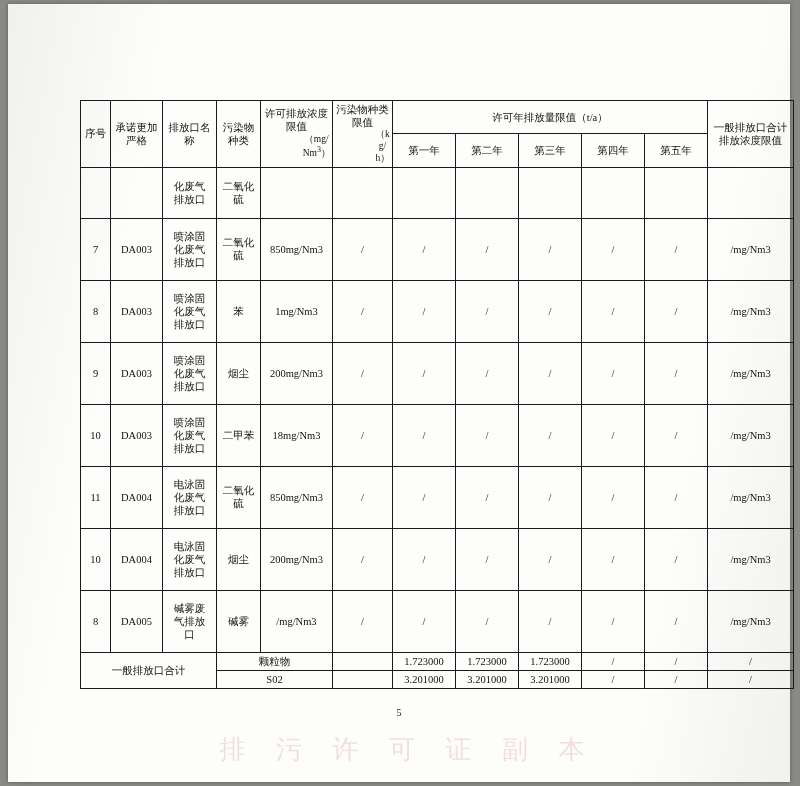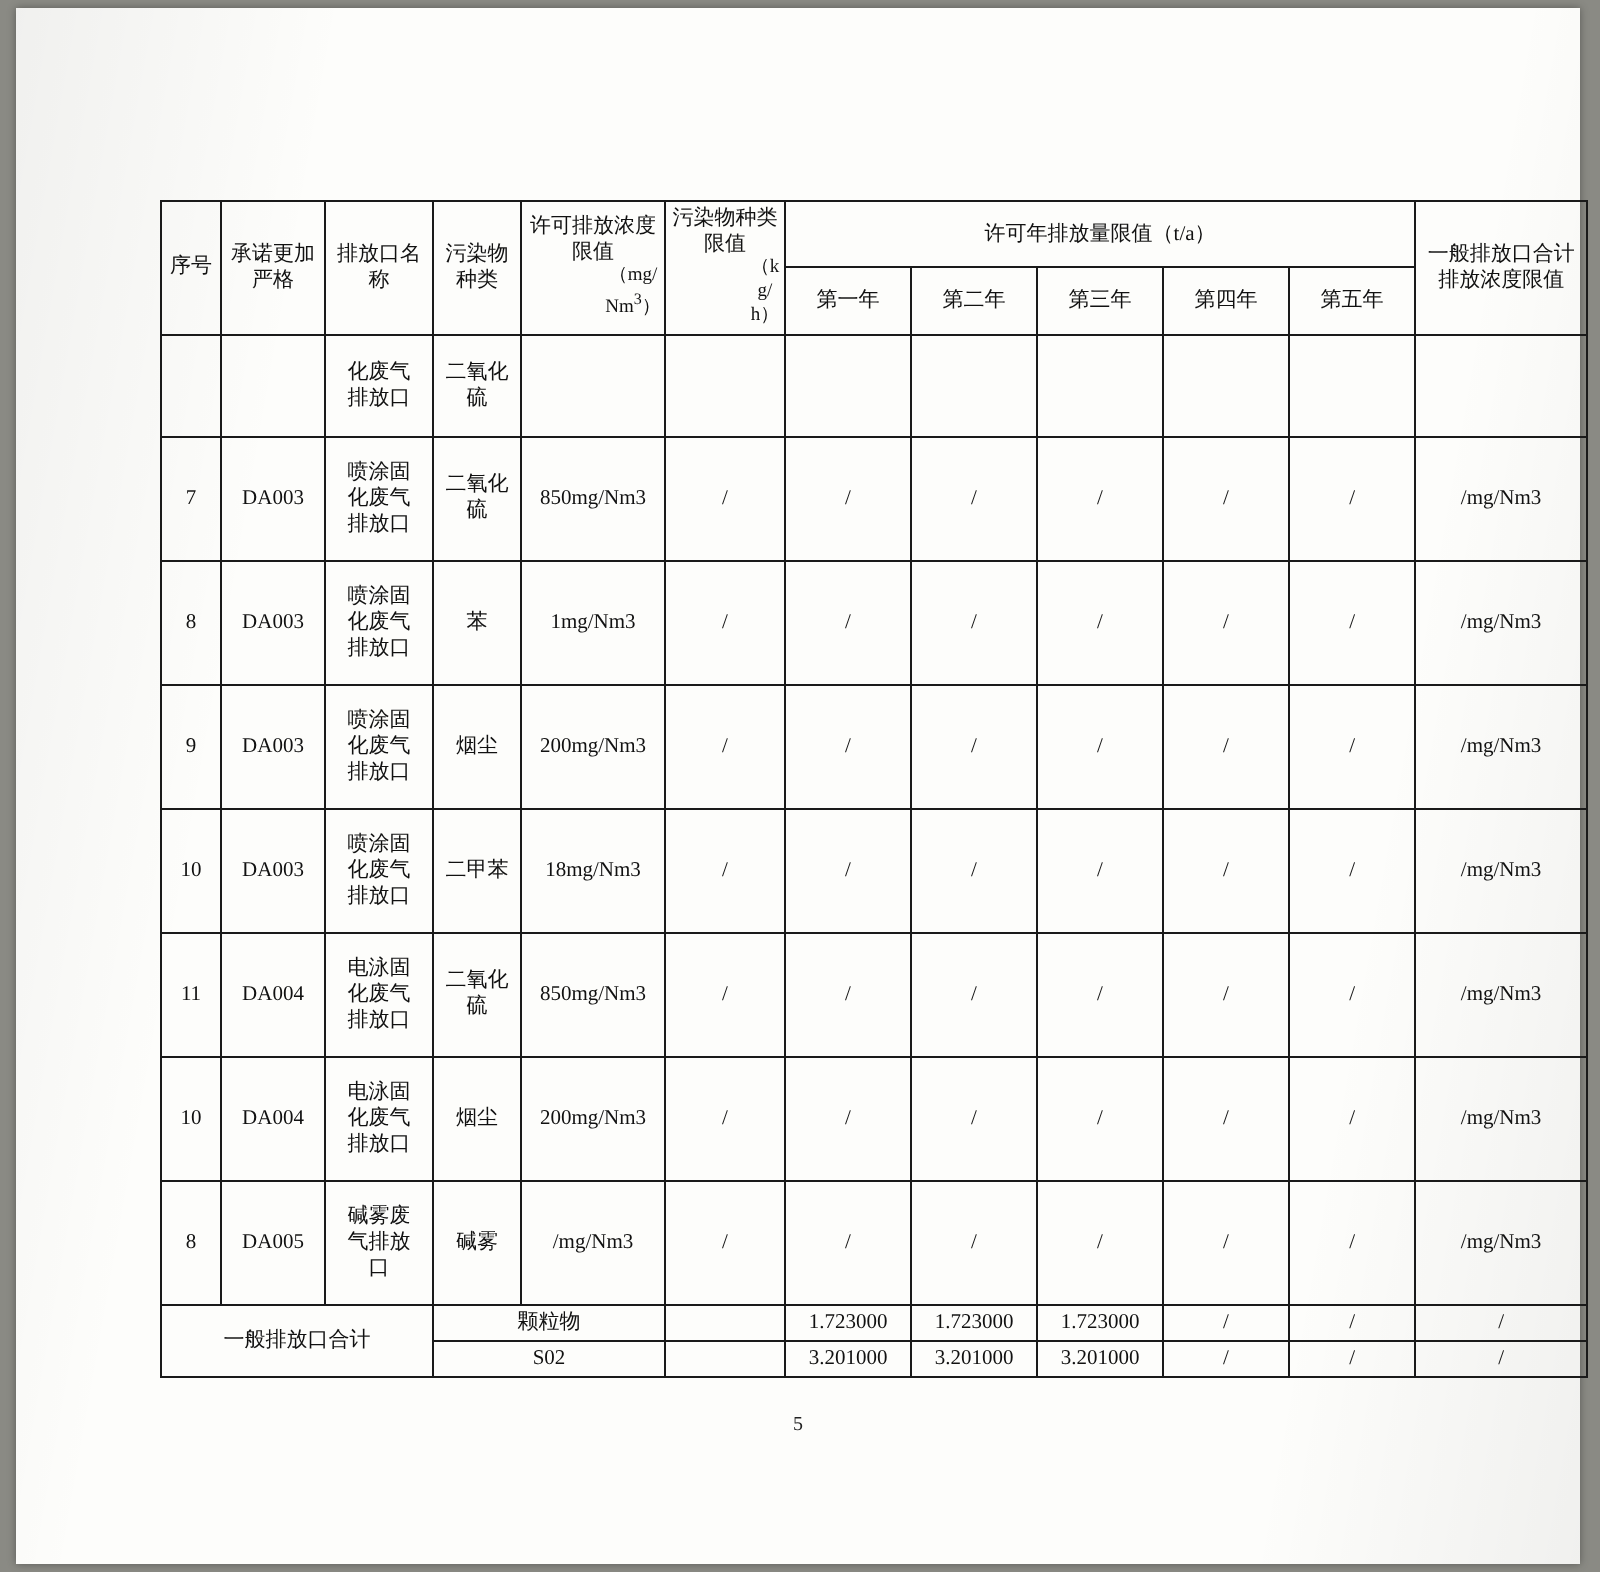--- a/index.html
+++ b/index.html
@@ -310,13 +310,14 @@
             <td>3.201000</td>
             <td class="slash">/</td>
             <td class="slash">/</td>
             <td class="slash">/</td>
           </tr>
         </tbody>
     </table>
   </div>
 
   <div class="page-number">5</div>
+  <div id="watermark">排 污 许 可 证 副 本</div>
 </div>
 
 </body></html>

